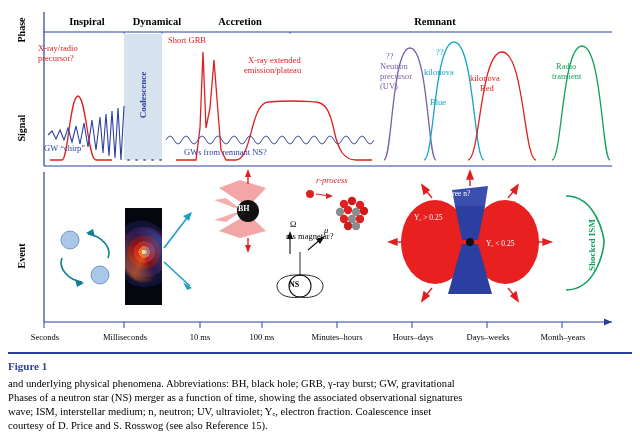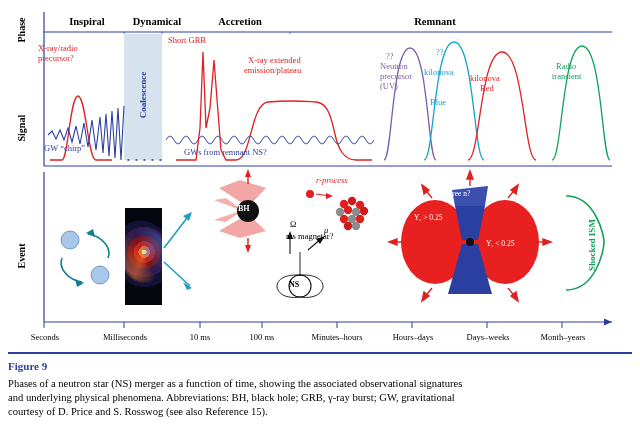--- a/index.html
+++ b/index.html
@@ -273,18 +273,19 @@
   <div class="tick-label" style="left:90px;top:332px;width:70px;">Milliseconds</div>
   <div class="tick-label" style="left:176px;top:332px;width:48px;">10 ms</div>
   <div class="tick-label" style="left:236px;top:332px;width:52px;">100 ms</div>
   <div class="tick-label" style="left:296px;top:332px;width:82px;">Minutes–hours</div>
   <div class="tick-label" style="left:374px;top:332px;width:78px;">Hours–days</div>
   <div class="tick-label" style="left:448px;top:332px;width:80px;">Days–weeks</div>
   <div class="tick-label" style="left:522px;top:332px;width:82px;">Month–years</div>
 </div>
 
 <div class="cap-rule"></div>
-<div class="cap-title">Figure 9</div>
+<div class="cap-title">Figure 1</div>
 <div class="cap-body">
+  <div>and underlying physical phenomena. Abbreviations: BH, black hole; GRB, γ-ray burst; GW, gravitational</div>
   <div>Phases of a neutron star (NS) merger as a function of time, showing the associated observational signatures</div>
-  <div>and underlying physical phenomena. Abbreviations: BH, black hole; GRB, γ-ray burst; GW, gravitational</div>
+  <div>wave; ISM, interstellar medium; n, neutron; UV, ultraviolet; Yₑ, electron fraction. Coalescence inset</div>
   <div>courtesy of D. Price and S. Rosswog (see also Reference 15).</div>
 </div>
 
 </body></html>

